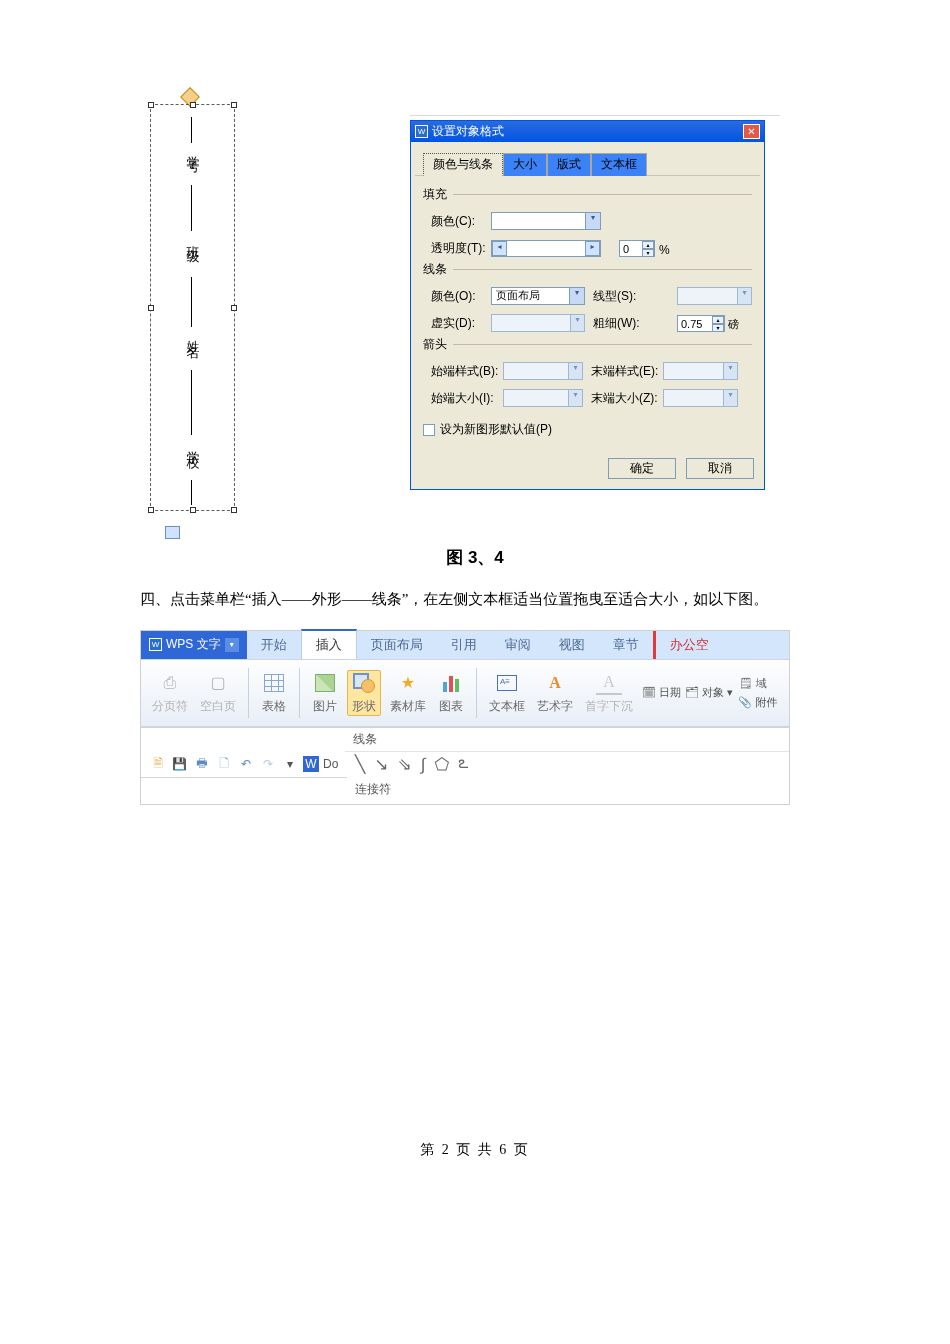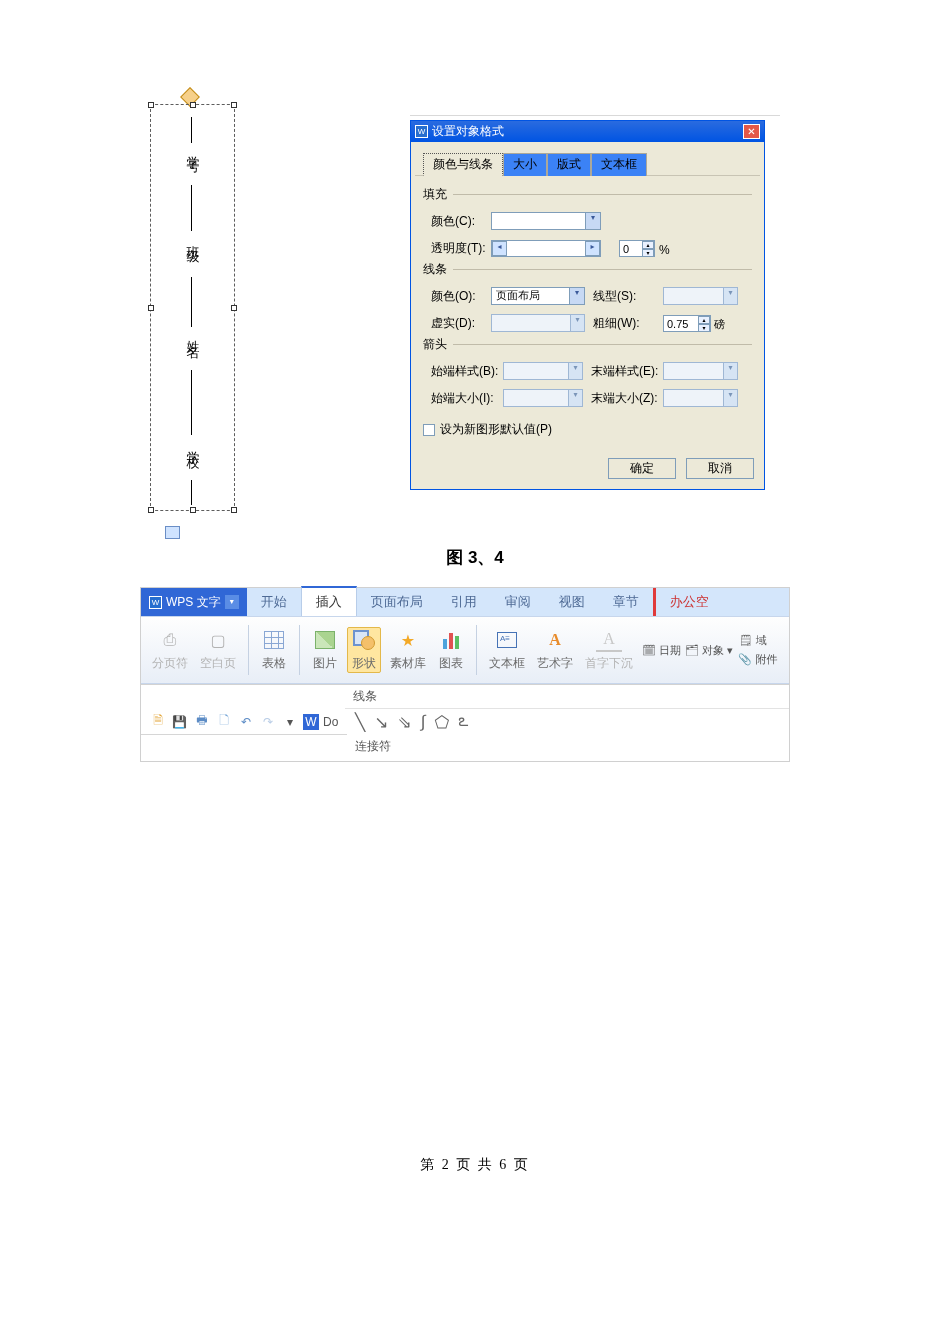--- a/index.html
+++ b/index.html
@@ -105,21 +105,21 @@
   .dd, .txt {
     height: 18px; border: 1px solid #7f9db9; background: #fff; font-size:11px;
   }
   .dd { width: 110px; display:flex; justify-content:flex-end; }
   .dd .arrow { width:15px; background:#c7d9f4; border-left:1px solid #7f9db9; font-size:8px; text-align:center; color:#3b5a9a;}
   .scroller { width: 110px; height:17px; border:1px solid #7f9db9; background:#fff; display:flex; justify-content:space-between;}
   .scroller .sbtn { width:15px; background:#cfe3ff; border:1px solid #7f9db9; font-size:8px; text-align:center; color:#3b5a9a;}
   .spin { width:36px; height:17px; border:1px solid #7f9db9; background:#fff; font-size:11px; padding-left:3px; display:flex; align-items:center; justify-content:space-between;}
   .spin .updn{ width:12px; display:flex; flex-direction:column;}
   .spin .updn span{ height:8px; font-size:6px; border:1px solid #7f9db9; background:#e9f1ff; text-align:center; line-height:6px;}
-  .lbl2 { width: 78px; padding-left:8px; }
+  .lbl2 { width: 92px; padding-left:8px; }
   .ddg { width: 75px; height:18px; border:1px solid #9fb7d4; background:#eef3f9; display:flex; justify-content:flex-end; }
   .ddg .arrow{ width:14px; border-left:1px solid #9fb7d4; background:#d6e4f4; font-size:8px; text-align:center; color:#7a95b8;}
 
   .chk-row { margin-top:14px; font-size:12px; display:flex; align-items:center; gap:5px;}
   .chk { width:12px; height:12px; border:1px solid #7f9db9; background:#fff;}
 
   .btn-row { display:flex; justify-content:flex-end; gap:10px; padding: 14px 10px 10px 0;}
   .winbtn { width:68px; height:21px; border:1px solid #7f9db9; background:#ece9d8; font-size:12px; text-align:center; line-height:19px;}
 
   .caption {
@@ -160,21 +160,21 @@
   .grp-label { font-size:12px; color:#555; padding:3px 8px; background:#fff; border-bottom:1px solid #e3e3e3; margin-left:204px;}
   .shape-row { display:flex; gap:9px; padding:4px 10px 4px 214px; font-size:17px; color:#666; height:26px; align-items:center;}
   .qat-row {
     height:26px; display:flex; align-items:center; gap:4px; padding-left:8px; background:#fff;
     border-bottom:1px solid #d6d6d6; font-size:12px; color:#555;
   }
   .qat-row .qicon{ width:18px; height:18px; font-size:12px; display:flex; align-items:center; justify-content:center;}
   .conn-label { font-size:12px; color:#555; padding:3px 8px 6px 214px;}
 
   .page-num {
-    position:absolute; bottom:170px; left:0; width:100%; text-align:center;
+    position:absolute; bottom:185px; left:0; width:100%; text-align:center;
     font-size:14px; font-family:"SimSun",serif; letter-spacing:2px;
   }
 
   
   .i-table{ color:#8aa7d4; border:1px solid #8aa7d4; width:20px; height:18px; background:
     linear-gradient(#8aa7d4,#8aa7d4) 0 5px/100% 1px no-repeat,
     linear-gradient(#8aa7d4,#8aa7d4) 0 11px/100% 1px no-repeat,
     linear-gradient(#8aa7d4,#8aa7d4) 6px 0/1px 100% no-repeat,
     linear-gradient(#8aa7d4,#8aa7d4) 13px 0/1px 100% no-repeat;}
   .i-pic{ width:20px;height:18px;border:1px solid #7bb26b;background:linear-gradient(45deg,#cae6b9 50%,#aad490 50%);}
@@ -327,20 +327,21 @@
         <div class="btn-row">
           <div class="winbtn">确定</div>
           <div class="winbtn">取消</div>
         </div>
       </div>
     </div>
   </div>
 
   <div class="caption">图 3、4</div>
 
+  <p class="para">四、点击菜单栏“插入——外形——线条”，在左侧文本框适当位置拖曳至适合大小，如以下图。</p>
 
   <div class="ribbon-fig">
     <div class="rib-tabs">
       <div class="wps-brand">
         <div class="w-icon">W</div>
         <span>WPS 文字</span>
         <div class="dd2">▾</div>
       </div>
       <div class="rtab">开始</div>
       <div class="rtab active">插入</div>

